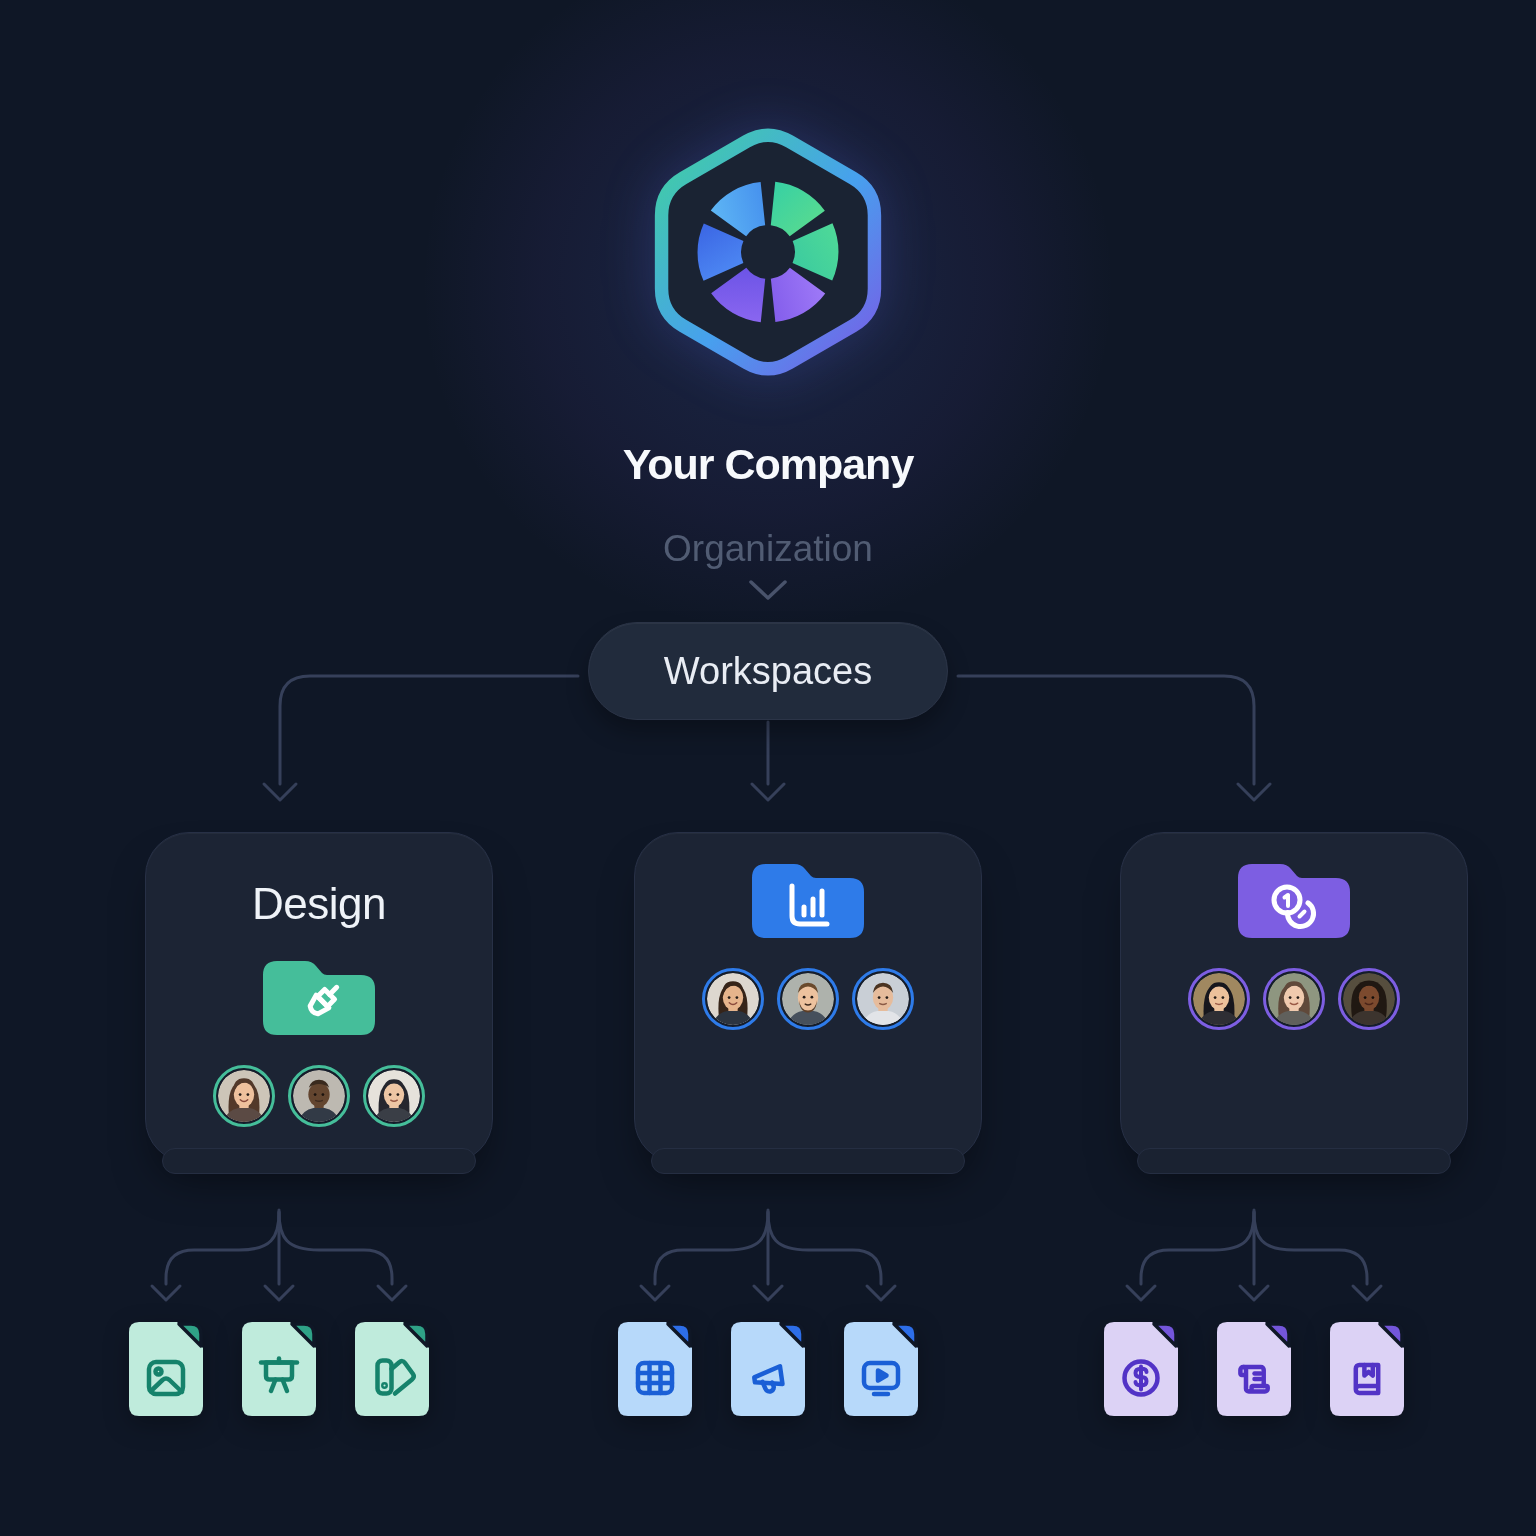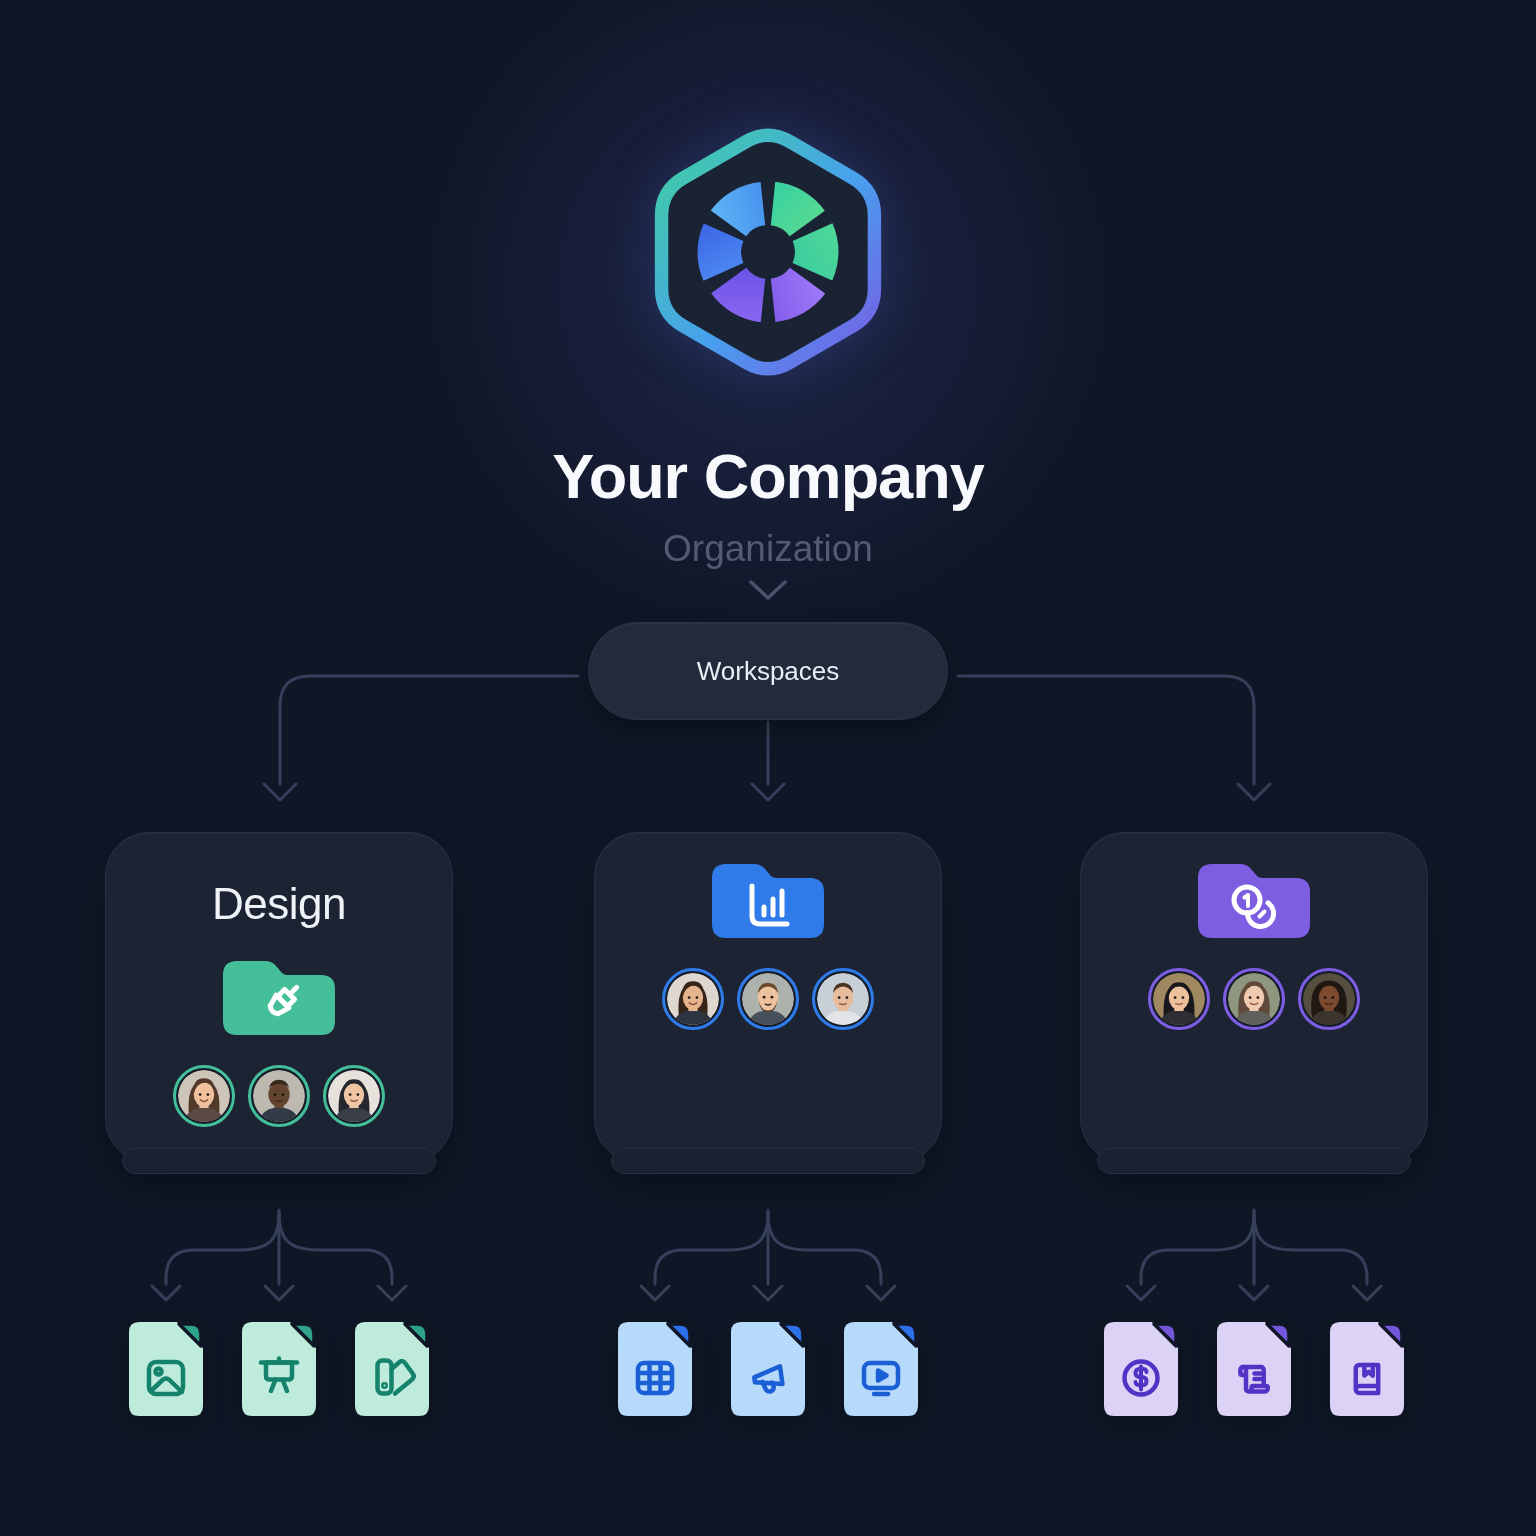--- a/index.html
+++ b/index.html
@@ -12,41 +12,42 @@
   }
   .glow{
     position:absolute;left:398px;top:-80px;width:740px;height:760px;
     background:radial-gradient(circle at 50% 48%, rgba(86,122,238,0.16), rgba(120,90,240,0.07) 42%, rgba(80,120,235,0) 64%);
     pointer-events:none;
   }
   .logo{position:absolute;left:644px;top:116px;width:248px;height:272px;}
   .logo svg{width:100%;height:100%;filter:drop-shadow(0 0 26px rgba(96,110,240,.22));}
   .org-name{
     position:absolute;left:0;top:440px;width:1536px;text-align:center;
-    font-size:63px;font-weight:700;letter-spacing:-1px;color:#F7F9FC;
+    font-size:43px;font-weight:700;letter-spacing:-1px;color:#F7F9FC;
   }
   .org-label{
     position:absolute;left:0;top:528px;width:1536px;text-align:center;
     font-size:37px;font-weight:400;color:#515C73;
   }
   .chev{position:absolute;left:744px;top:576px;width:48px;height:28px;}
   .pill{
     position:absolute;left:588px;top:622px;width:360px;height:98px;
     background:#212B3C;border:1px solid #2B3447;border-radius:50px;
     box-sizing:border-box;display:flex;align-items:center;justify-content:center;
     box-shadow:0 12px 22px rgba(0,0,0,.28), inset 0 1px 0 rgba(255,255,255,.05);
-    font-size:26px;font-weight:500;color:#E9EDF4;z-index:2;
+    font-size:38px;font-weight:500;color:#E9EDF4;z-index:2;
   }
   .lines{position:absolute;left:0;top:0;width:1536px;height:1536px;pointer-events:none;z-index:0;}
   .lines path{stroke:#36405A;stroke-width:3;fill:none;stroke-linecap:round;stroke-linejoin:round;}
   .card{
     position:absolute;top:832px;width:348px;height:331px;
     background:#1C2434;border:1px solid #273046;border-radius:44px;
     box-sizing:border-box;text-align:center;z-index:1;
     box-shadow:0 26px 44px -14px rgba(0,0,0,.55), inset 0 1px 0 rgba(255,255,255,.04);
+    margin-left:40px;
   }
   .card::after{
     content:"";position:absolute;left:16px;right:16px;bottom:-12px;height:24px;
     background:#1A2231;border:1px solid #252E42;border-radius:16px;z-index:-1;
   }
   .card-title{margin-top:46px;font-size:44px;font-weight:500;letter-spacing:-.5px;color:#EFF3F8;line-height:1.15;}
   .folder{width:112px;height:84px;margin:21px auto 0;}
   .folder svg{display:block;width:100%;height:100%;}
   .folder .fbody{fill:currentColor;}
   .folder .fglyph{stroke:#FFFFFF;fill:none;stroke-linecap:round;stroke-linejoin:round;}

